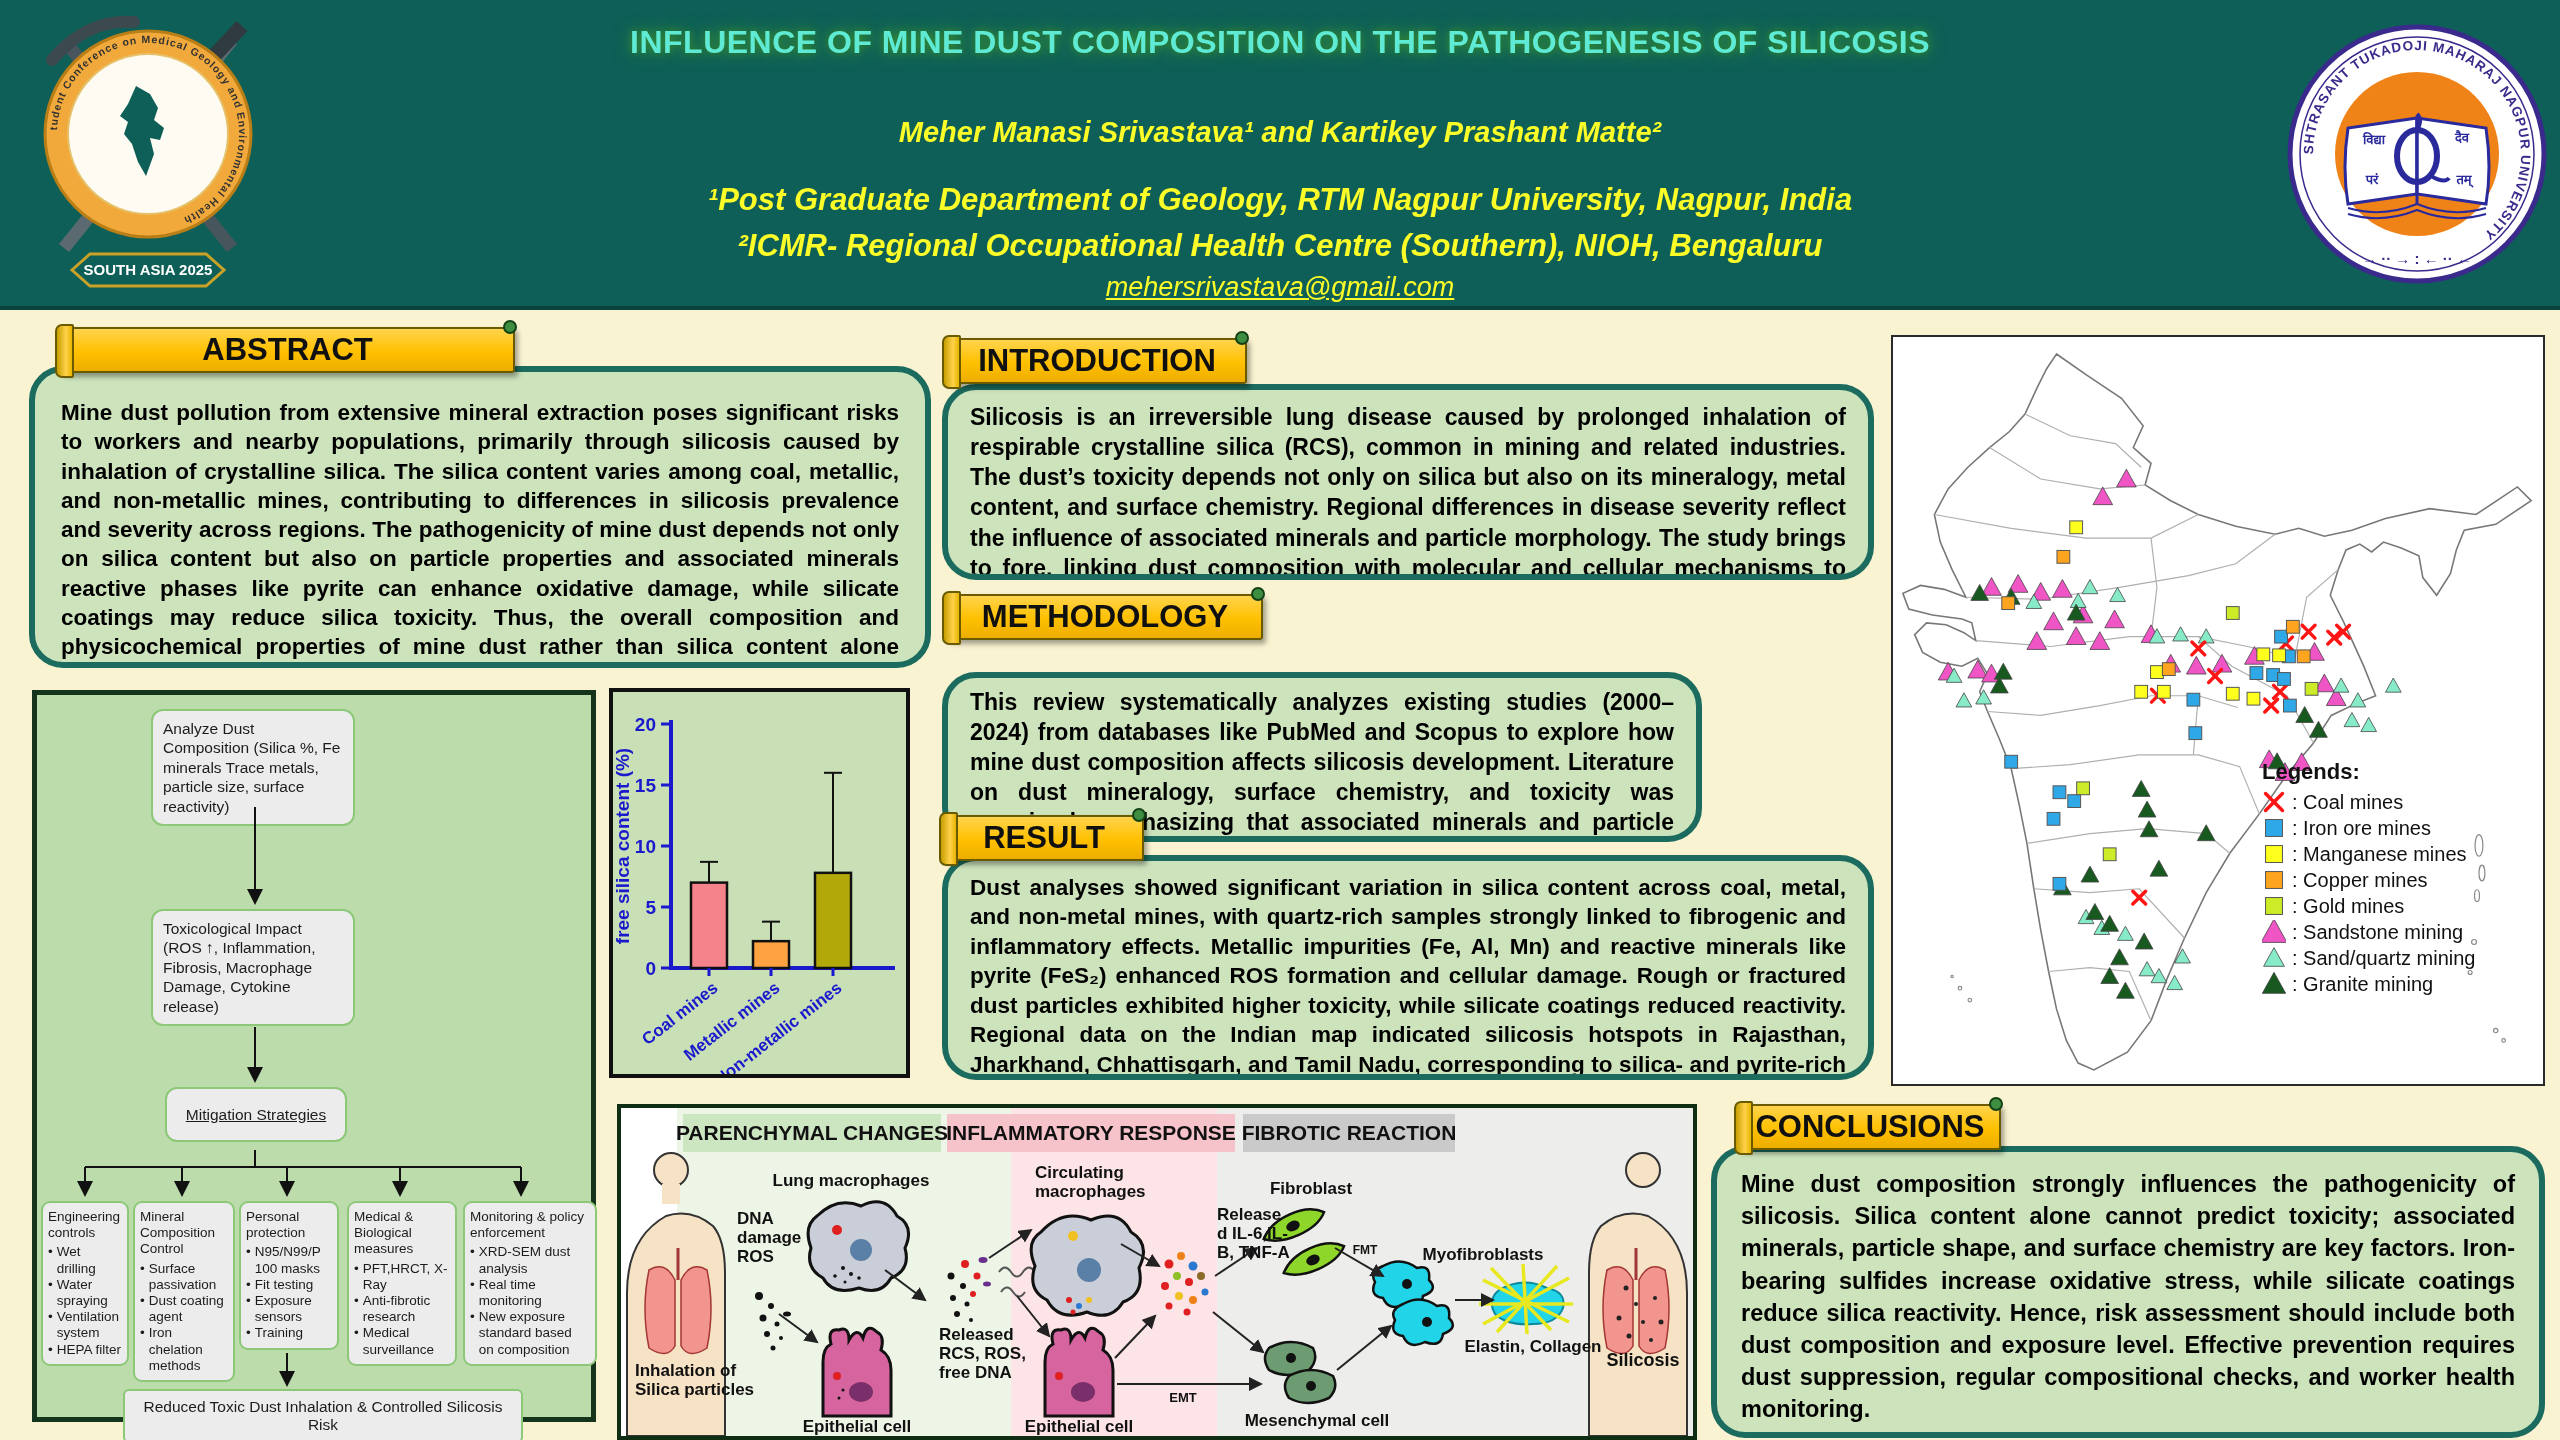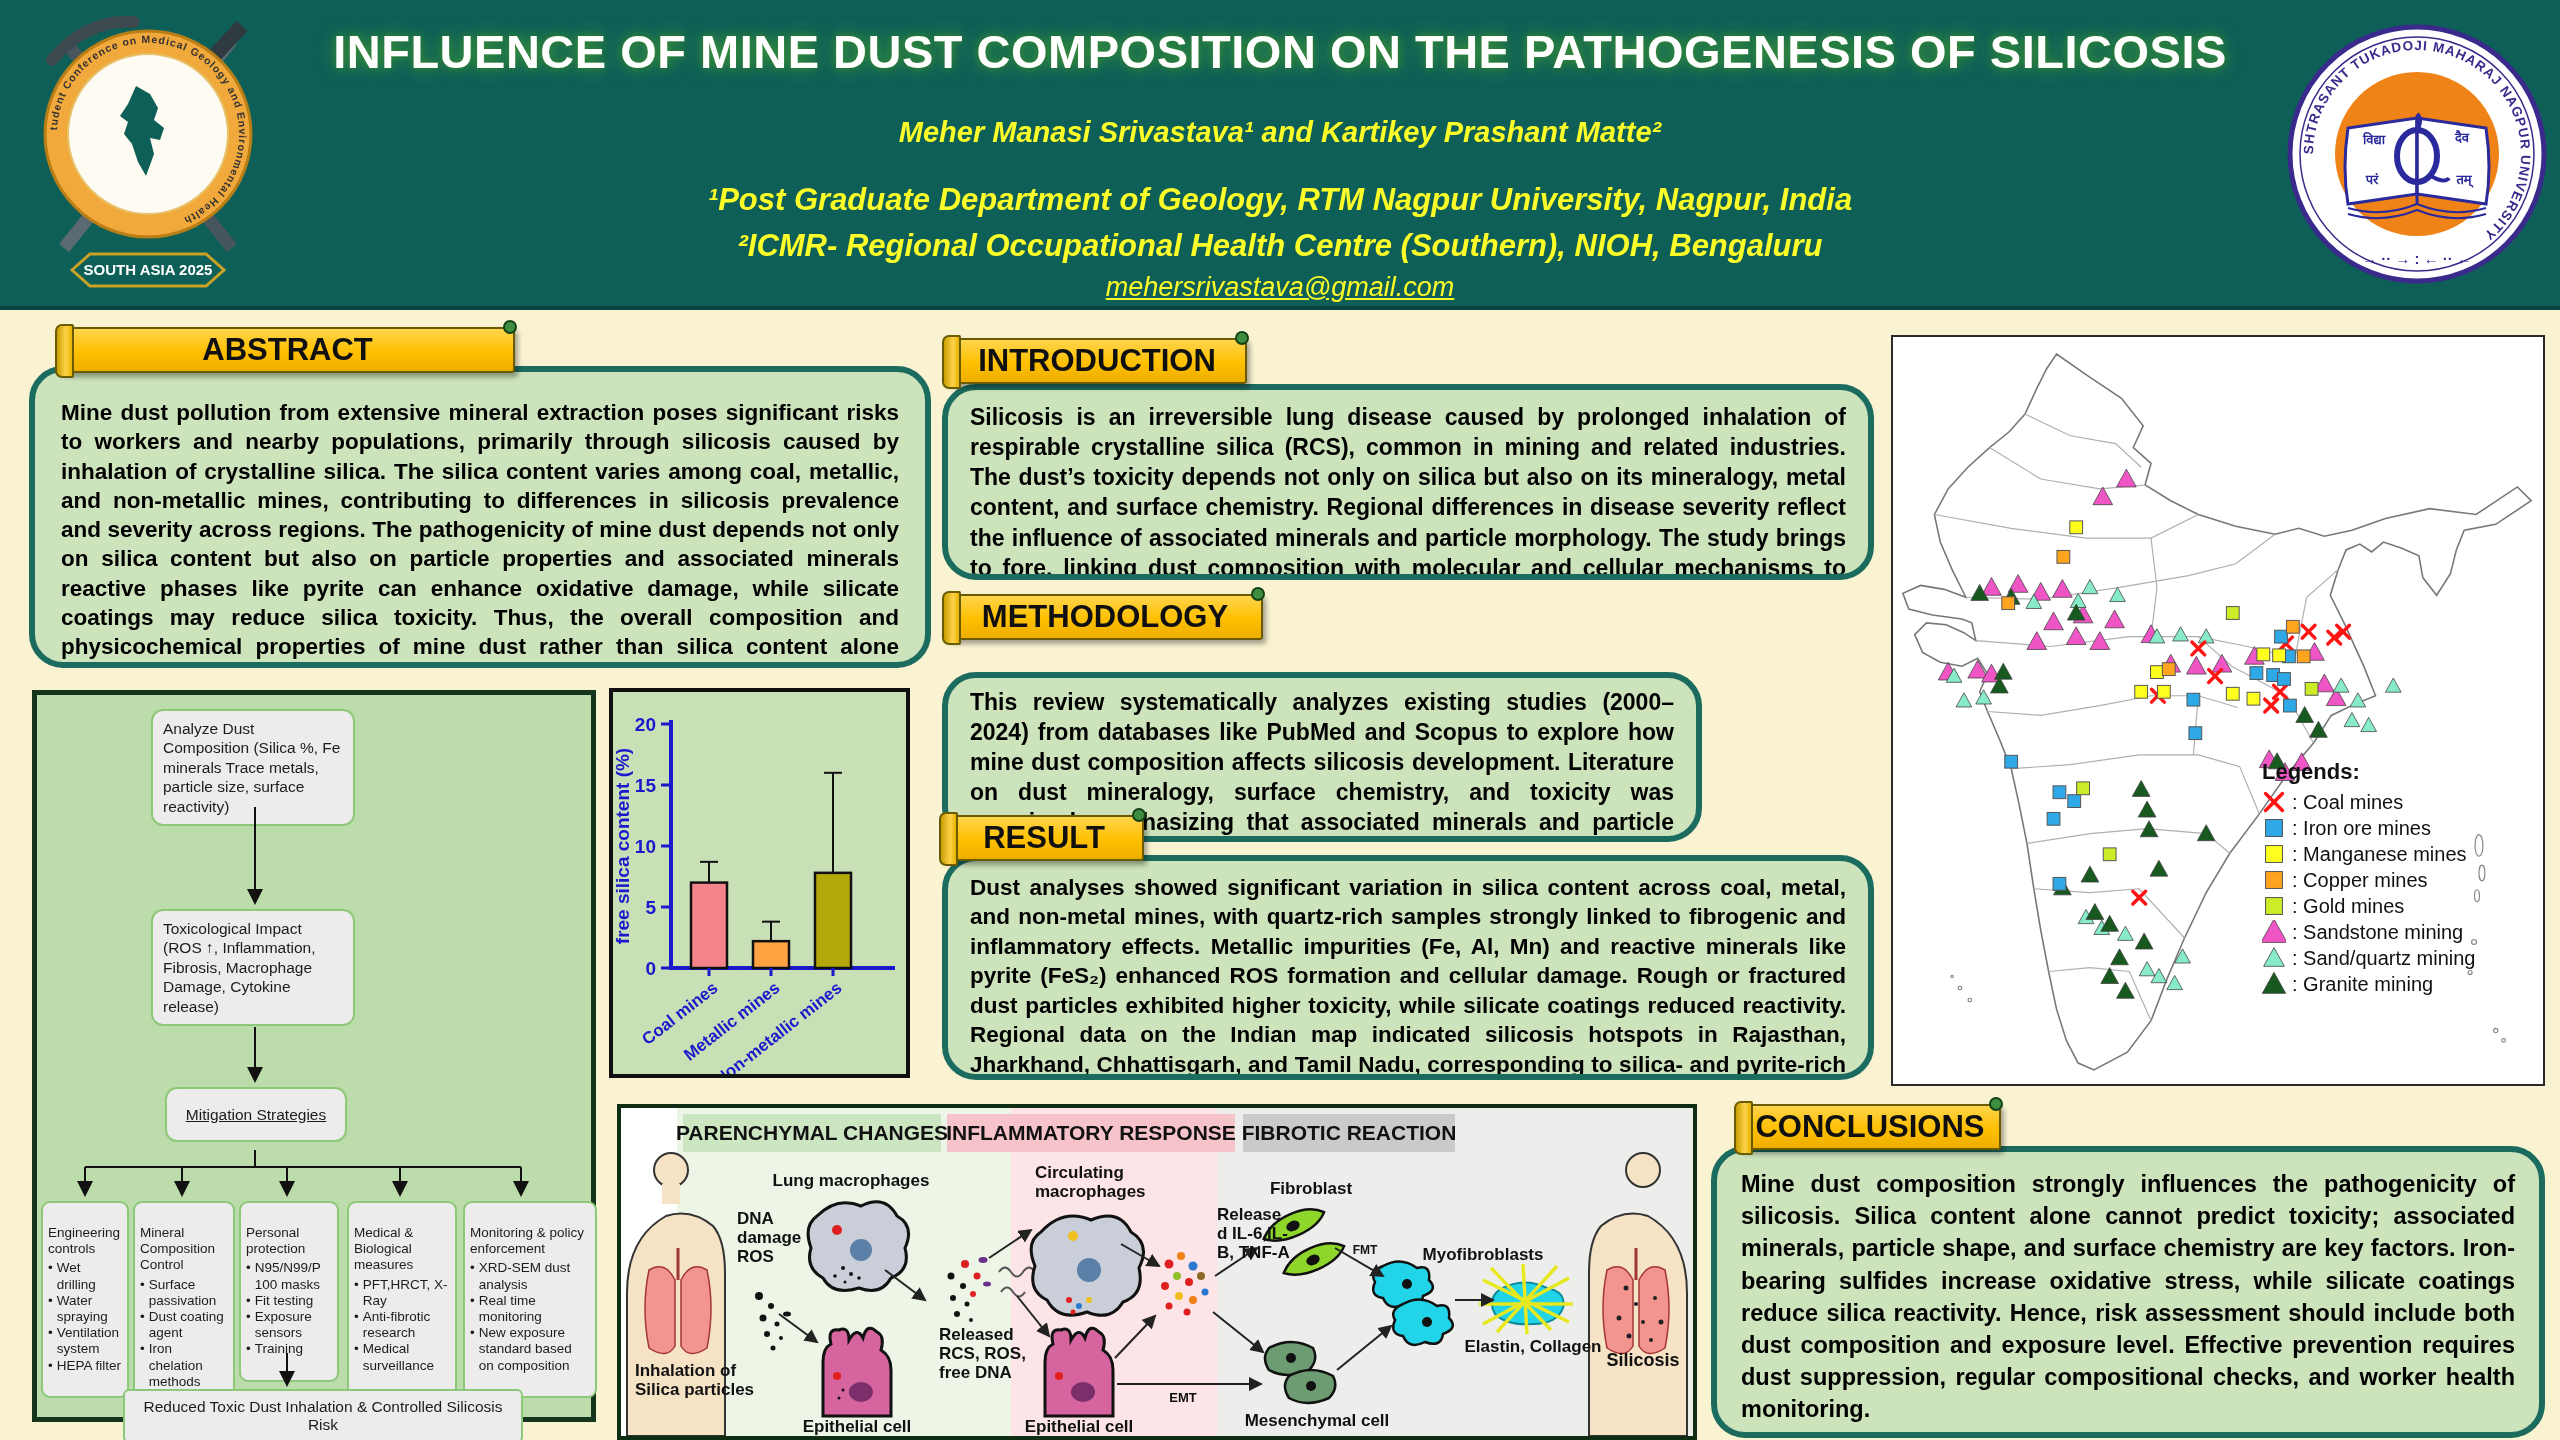--- a/index.html
+++ b/index.html
@@ -3,21 +3,21 @@
 <meta charset="utf-8">
 <style>
   html,body{margin:0;padding:0;background:#555;}
   .poster{position:relative;width:2560px;height:1440px;background:#FAF3D2;
     font-family:"Liberation Sans",sans-serif;overflow:hidden;}
 
   
   .header{position:absolute;left:0;top:0;width:2560px;height:310px;background:#0E5F57;
     border-bottom:4px solid #0A433E;box-sizing:border-box;}
   .title{position:absolute;left:300px;right:300px;top:24px;text-align:center;
-    font-size:47px;font-weight:bold;color:#ffffff;letter-spacing:.5px;
+    font-size:32px;font-weight:bold;color:#5eead4;letter-spacing:.5px;
     text-shadow:0 0 18px #3f9b3f,0 0 7px #2e7d32,0 0 2px #1b5e20;}
   .authors{position:absolute;left:300px;right:300px;top:116px;text-align:center;
     font-size:29px;font-weight:bold;font-style:italic;color:#FCFC28;}
   .affil{position:absolute;left:300px;right:300px;text-align:center;
     font-size:31px;font-style:italic;font-weight:600;color:#FCFC28;}
   .affil1{top:182px;} .affil2{top:228px;}
   .email{position:absolute;left:300px;right:300px;top:272px;text-align:center;font-size:27px;}
   .email a{color:#FCFC28;font-style:italic;text-decoration:underline;}
 
   
@@ -40,21 +40,21 @@
   .method-text{padding:10px 22px 6px 22px;font-size:23px;line-height:1.30;}
   .result-text{padding:12px 22px 6px 22px;font-size:22.5px;line-height:1.31;}
   .concl-text{padding:16px 24px 6px 24px;font-size:23.5px;line-height:1.37;}
 
   
   .fc-panel{position:absolute;left:32px;top:690px;width:564px;height:732px;background:#BCDCAC;
     border:5px solid #16341B;box-sizing:border-box;z-index:1;}
   .fc-box{position:absolute;background:#ECECEC;border:2px solid #8CC878;border-radius:12px;
     font-size:15.5px;line-height:1.25;color:#1c1c1c;padding:8px 10px;box-sizing:border-box;}
   .fc-branch{position:absolute;top:506px;background:#ECECEC;border:2px solid #8CC878;border-radius:9px;
-    font-size:13.5px;line-height:1.2;color:#1c1c1c;padding:22px 5px;box-sizing:border-box;}
+    font-size:13.5px;line-height:1.2;color:#1c1c1c;padding:6px 5px;box-sizing:border-box;}
   .fc-branch .t{margin-bottom:3px;}
   .fc-item{display:flex;gap:4px;}
   .fc-final{position:absolute;left:86px;top:694px;width:400px;background:#ECECEC;border:2px solid #8CC878;
     border-radius:6px;font-size:15.5px;color:#1c1c1c;text-align:center;padding:7px 4px;box-sizing:border-box;z-index:3;}
   .fc-arrows{position:absolute;left:0;top:0;z-index:2;pointer-events:none;}
 
   
   .chart-panel{position:absolute;left:609px;top:688px;width:301px;height:390px;background:#C9DFB6;
     border:4px solid #101010;box-sizing:border-box;z-index:1;}
 

